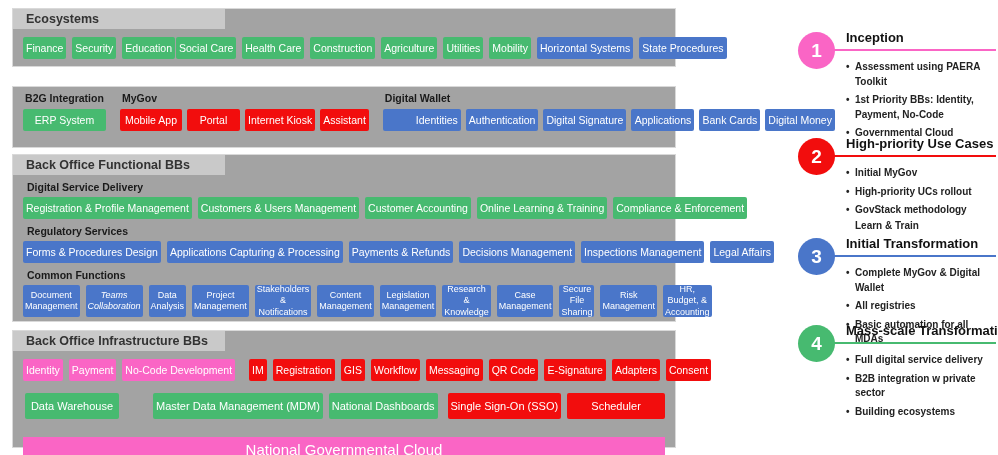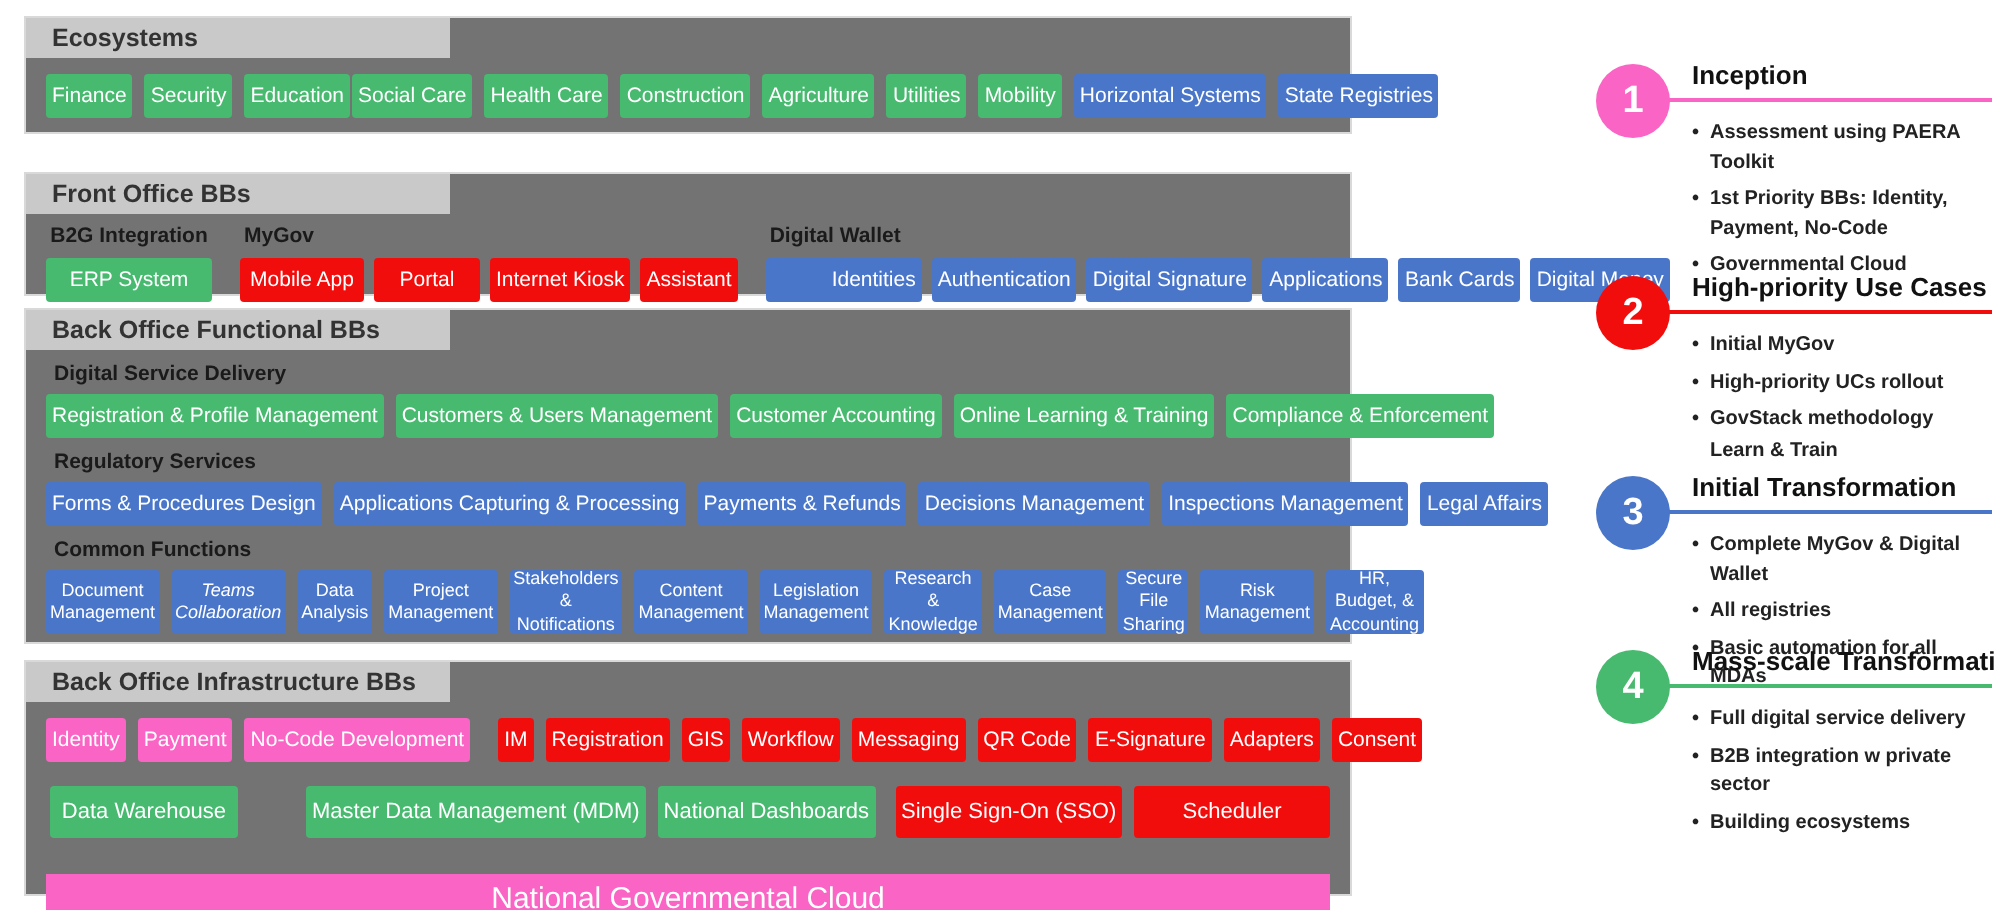--- a/index.html
+++ b/index.html
@@ -1,21 +1,21 @@
 <!DOCTYPE html>
 <html><head>
 <meta charset="utf-8">
 <style>
   * { margin:0; padding:0; box-sizing:border-box; }
   html,body { background:#fff; }
   body { font-family:"Liberation Sans", sans-serif; }
   #page { position:relative; width:998px; height:455px; background:#fff; overflow:hidden; }
 
   
-  .box { position:absolute; left:12px; width:664px; background:#737373; border:1.5px solid #d9d9d9; }
+  .box { position:absolute; left:12px; width:664px; background:#a3a3a3; border:1.5px solid #d9d9d9; }
   #box-eco   { top:8px;   height:59px; }
   #box-front { top:86px;  height:62px; }
   #box-func  { top:154px; height:168px; }
   #box-infra { top:330px; height:118px; }
 
   .bar { height:20px; width:212px; background:#c9c9c9; display:flex; align-items:center;
          padding-left:13px; font-weight:bold; font-size:12.5px; color:#333; }
 
   .content { padding:8px 10px; }
   .row { display:flex; gap:6px; align-items:stretch; }
@@ -73,27 +73,26 @@
           <div class="bb c-green" style="flex: 47 1 0px;">Finance</div>
           <div class="bb c-green" style="flex: 44 1 0px;">Security</div>
           <div class="bb c-green" style="flex: 46 1 0px;">Education</div>
           <div class="bb c-green" style="flex: 52 1 0px; margin-left: -5px;">Social Care</div>
           <div class="bb c-green" style="flex: 54 1 0px;">Health Care</div>
           <div class="bb c-green" style="flex: 58 1 0px;">Construction</div>
           <div class="bb c-green" style="flex: 52 1 0px;">Agriculture</div>
           <div class="bb c-green" style="flex: 47 1 0px;">Utilities</div>
           <div class="bb c-green" style="flex: 50 1 0px;">Mobility</div>
           <div class="bb c-blue" style="flex: 126 1 0px;">Horizontal Systems</div>
-          <div class="bb c-blue" style="flex: 125 1 0px;">State Registries</div>
+          <div class="bb c-blue" style="flex: 125 1 0px;">State Procedures</div>
         </div>
     </div>
   </div>
 
   <div class="box" id="box-front">
-    <div class="bar">Front Office BBs</div>
     <div class="groups">
       <div class="group group-center">
         <div class="glabel">B2G Integration</div>
         <div class="row fit">
             <div class="bb c-green" style="min-width: 83px;">ERP System</div>
           </div>
       </div>
       <div class="group">
         <div class="glabel">MyGov</div>
         <div class="row fit">

